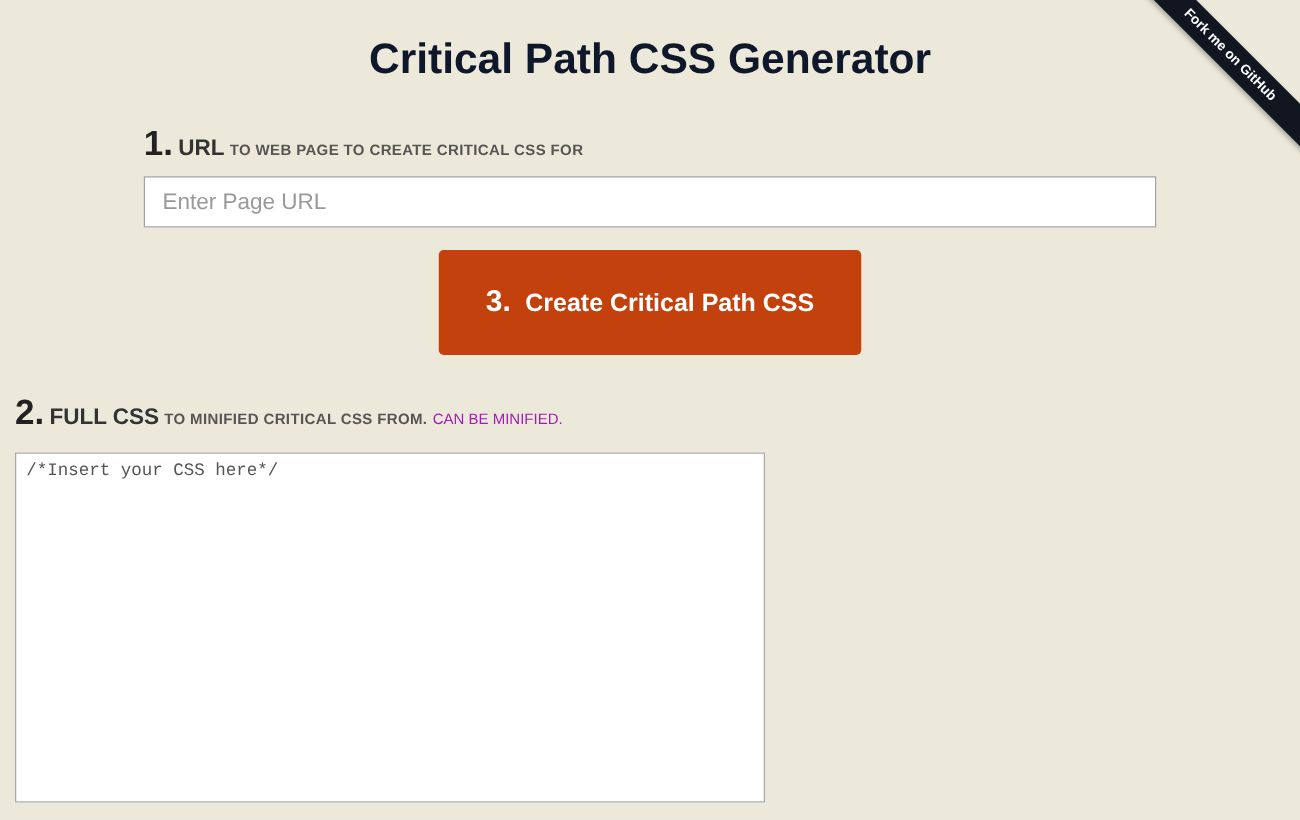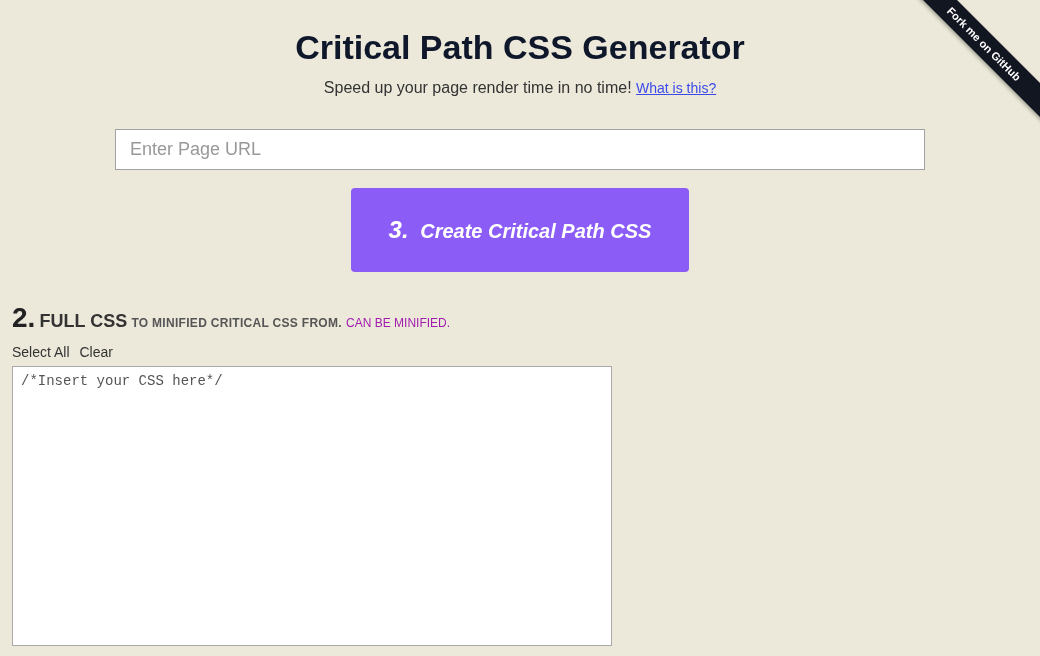--- a/index.html
+++ b/index.html
@@ -101,29 +101,28 @@
     }
     .url-input::placeholder {
       color: #999;
     }
     .main-button-wrap {
       text-align: center;
       margin-top: 18px;
     }
     .main-button {
       display: inline-block;
-      background: #8b5cf6;
+      background: #c2410c;
       color: #fff;
       font-size: 20px;
       font-weight: bold;
       padding: 28px 38px;
       border: none;
       border-radius: 4px;
       cursor: pointer;
-      font-style: italic;
     }
     .main-button .num {
       font-size: 24px;
       font-weight: bold;
       margin-right: 6px;
     }
     .section-css {
       margin: 30px 12px 0;
     }
     .css-controls {
@@ -156,42 +155,39 @@
   </style>
 </head>
 <body>
 
 <div class="github-ribbon">
   <div class="github-ribbon-inner">Fork me on GitHub</div>
 </div>
 
 <div class="header">
   <h1>Critical Path CSS Generator</h1>
-  <div class="subtitle">
-    <span>Speed up your page render time in no time!</span>
-    <a>What is this?</a>
-  </div>
 </div>
 
 <div class="section-url">
+  <div class="step-label">
+    <span class="step-num">1.</span>
+    <span class="step-name">URL</span>
+    <span class="step-hint">TO WEB PAGE TO CREATE CRITICAL CSS FOR</span>
+  </div>
   <input type="text" class="url-input" placeholder="Enter Page URL" style="">
 </div>
 
 <div class="main-button-wrap">
   <button class="main-button">
     <span class="num">3.</span>
     <span>Create Critical Path CSS</span>
   </button>
 </div>
 
 <div class="section-css">
   <div class="step-label">
     <span class="step-num">2.</span>
     <span class="step-name">FULL CSS</span>
     <span class="step-hint">TO MINIFIED CRITICAL CSS FROM.</span>
     <span class="step-hint-soft">CAN BE MINIFIED.</span>
   </div>
-  <div class="css-controls">
-    <a>Select All</a>
-    <a>Clear</a>
-  </div>
   <textarea class="css-textarea" placeholder="/*Insert your CSS here*/" style=""></textarea>
 </div>
 
 </body></html>

